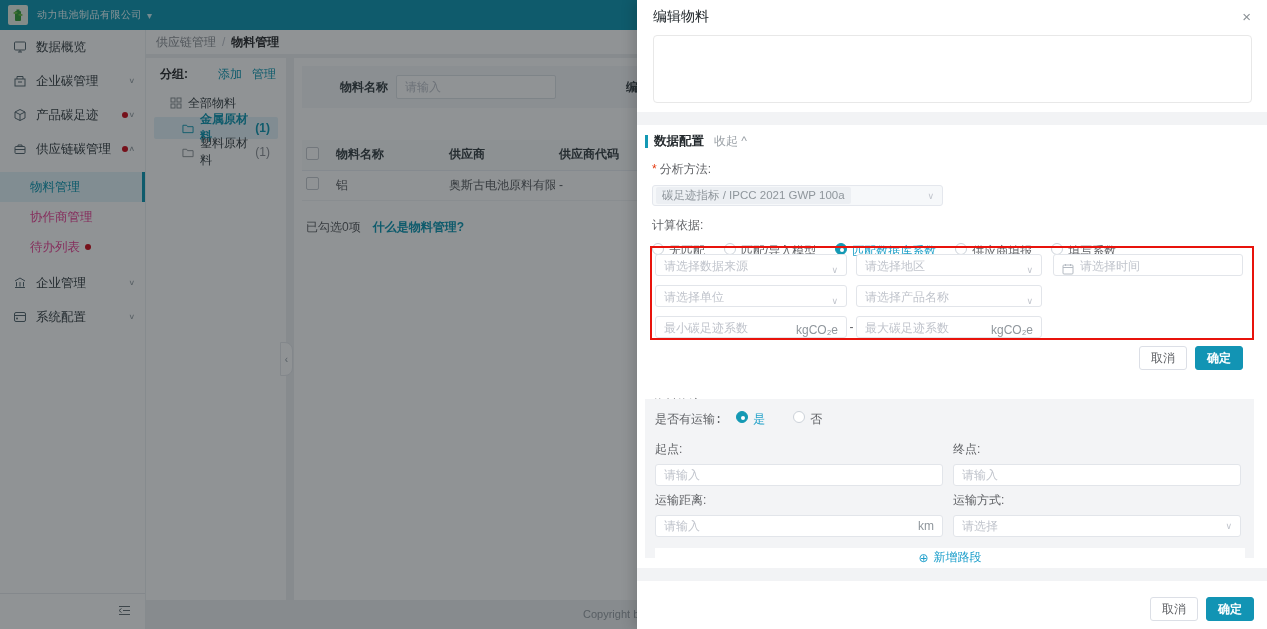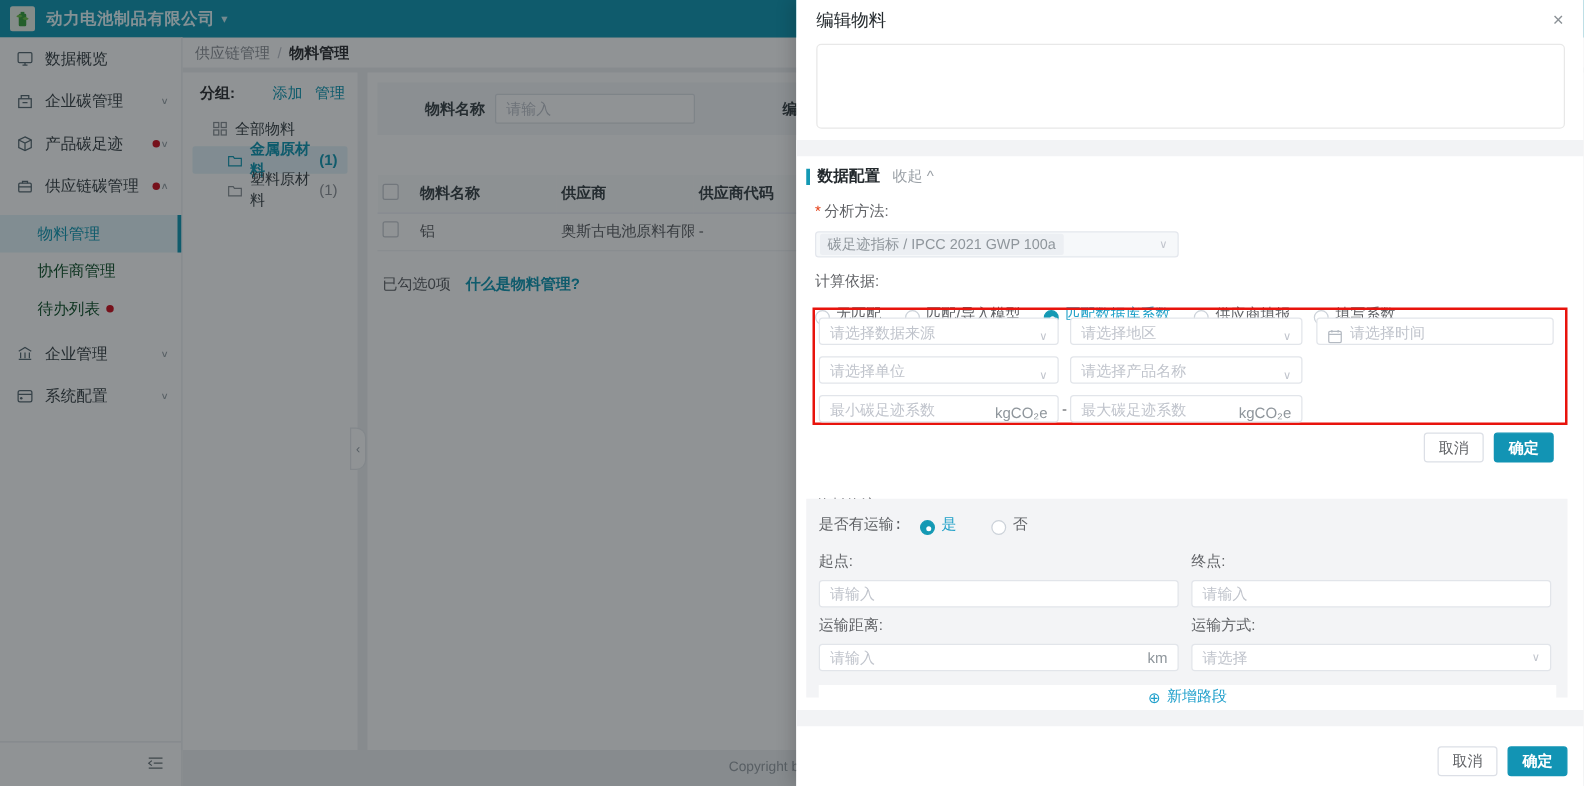--- a/index.html
+++ b/index.html
@@ -5,32 +5,32 @@
   * { margin:0; padding:0; box-sizing:border-box; }
   html,body { width:1267px; height:629px; overflow:hidden; background:#eef0f2;
     font-family:"Liberation Sans","DejaVu Sans",sans-serif; font-size:12px; color:#606266; }
   .page { position:relative; width:1267px; height:629px; overflow:hidden; }
 
   
   .topbar { position:absolute; left:0; top:0; width:1267px; height:30px; background:#1499b4;
     display:flex; align-items:center; padding-left:8px; z-index:1; }
   .logo-box { width:20px; height:20px; background:#e9f2ea; border-radius:2px; display:flex;
     align-items:center; justify-content:center; margin-right:9px; overflow:hidden; }
-  .company { color:#eafcff; font-size:13px; letter-spacing:.5px;font-weight:bold; }
+  .company { color:#eafcff; font-size:10px; letter-spacing:.5px; }
   .company-caret { color:#cdeef5; font-size:10px; margin-left:5px; }
 
   
   .sidebar { position:absolute; left:0; top:30px; width:146px; height:599px; background:#fff;
     z-index:1; border-right:1px solid #edf0f2; }
   .menu-item { height:34px; display:flex; align-items:center; padding:0 10px 0 13px; color:#3d4549;
     font-size:12.5px; cursor:pointer; }
   .menu-item .mi-icon { width:15px; height:15px; margin-right:8px; flex:none; display:flex; align-items:center; }
   .menu-item .mi-label { flex:1; white-space:nowrap; }
   .menu-item .chev { color:#9aa3a8; font-size:9px; transform:scaleY(.8); }
-  .sub-item { height:30px; display:flex; align-items:center; padding-left:30px; color:#14532d;
+  .sub-item { height:30px; display:flex; align-items:center; padding-left:30px; color:#ec4899;
     font-size:12.5px; cursor:pointer; position:relative; }
   .sub-item.active { background:#e3f4f9; color:#1499b4; }
   .sub-item.active::after { content:""; position:absolute; right:0; top:0; width:3px; height:100%; background:#1499b4; }
   .dot { width:6px; height:6px; border-radius:50%; background:#cf1322; margin-left:5px; flex:none; }
   .side-foot { position:absolute; left:0; bottom:0; width:100%; border-top:1px solid #e9ecef;
     height:36px; display:flex; align-items:center; justify-content:flex-end; padding-right:14px; }
 
   
   .content { position:absolute; left:146px; top:30px; right:0; bottom:0; background:#eef0f2; }
   .breadcrumb { height:24px; background:#fff; display:flex; align-items:center; padding-left:10px;
@@ -86,21 +86,21 @@
   .sec-bar { width:3px; height:13px; background:#1499b4; margin-right:6px; }
   .sec-title { font-weight:bold; color:#23292d; font-size:12.5px; }
   .sec-collapse { margin-left:10px; color:#9aa0a6; cursor:pointer; }
   .fld-label { padding-left:15px; margin-top:11px; color:#606266; }
   .req { color:#e5390f; margin-right:3px; }
   .method-select { margin:7px 0 0 15px; width:291px; height:21px; background:#f6f8fa; border:1px solid #e4e7ed;
     border-radius:3px; display:flex; align-items:center; padding:0 8px 0 3px; }
   .method-chip { background:#eceff3; border-radius:2px; color:#8f969c; padding:1px 6px; font-size:11.5px; white-space:nowrap; }
   .sel-caret { margin-left:auto; color:#c0c4cc; font-size:9px; }
   .radio-row { display:flex; align-items:center; padding-left:15px; margin-top:9px; }
-  .radio-opt { display:flex; align-items:flex-end; margin-right:19px; cursor:pointer; }
+  .radio-opt { display:flex; align-items:flex-start; margin-right:19px; cursor:pointer; }
   .radio { width:12px; height:12px; border:1px solid #ccd2d9; border-radius:50%; background:#fff; margin-right:5px; flex:none; position:relative; }
   .radio.sel { background:#1499b4; border-color:#1499b4; }
   .radio.sel::after { content:""; position:absolute; left:4px; top:4px; width:4px; height:4px; border-radius:50%; background:#fff; }
   .radio-opt.sel-txt { color:#1fa0c8; }
 
   .red-box { position:absolute; left:13px; top:113px; width:604px; height:94px; border:2px solid #e8130c; padding:6px 3px 0 3px; }
   .rb-row { display:flex; margin-bottom:9px; }
   .fsel, .finput { height:22px; background:#fff; border:1px solid #e2e5ea; border-radius:3px; display:flex;
     align-items:flex-end; padding:0 8px; color:#c0c4cc; }
   .fsel { justify-content:space-between; }

